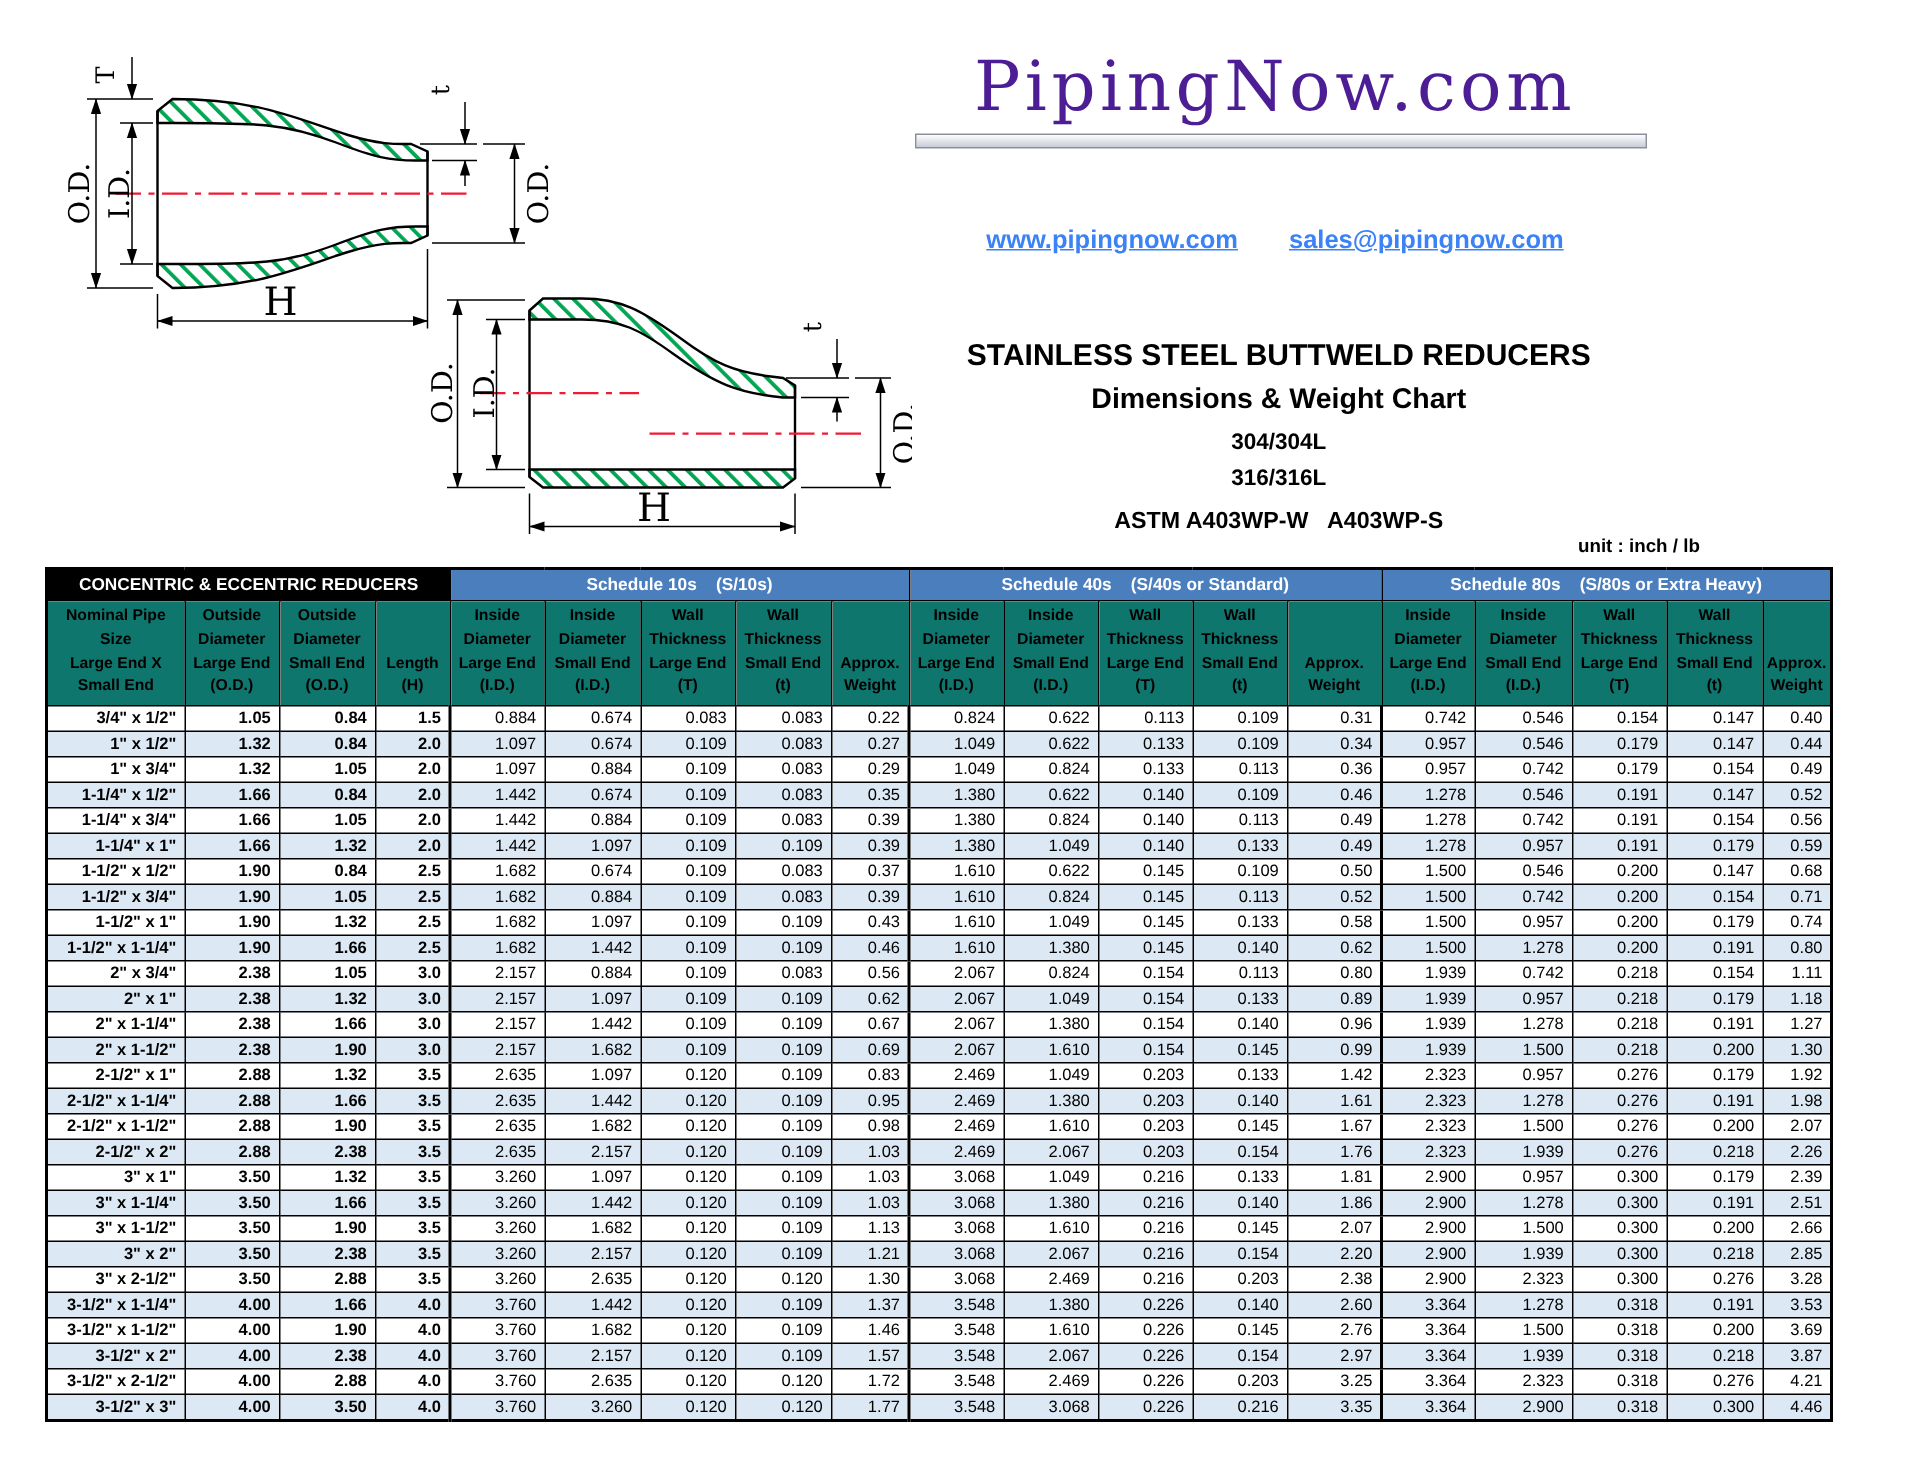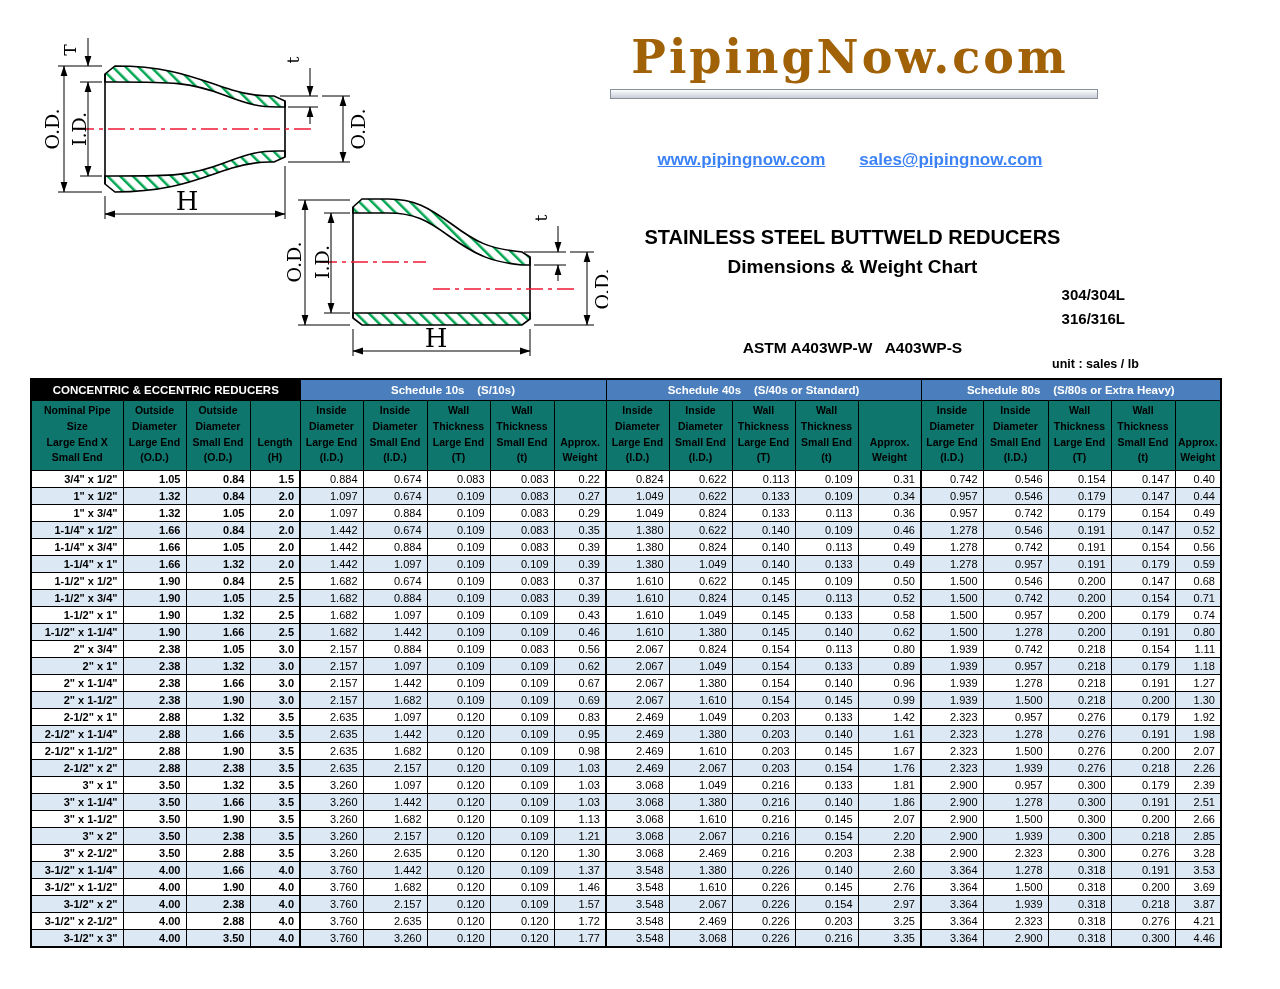--- a/index.html
+++ b/index.html
@@ -1,32 +1,32 @@
 <!DOCTYPE html>
 <html><head>
 <meta charset="utf-8">
 <style>
   html,body{margin:0;padding:0;background:#ffffff;}
   .page{position:relative;width:1280px;height:989px;background:#ffffff;overflow:hidden;
         font-family:"Liberation Sans",sans-serif;color:#000;}
 
   
   .logo{position:absolute;left:600px;top:30px;width:500px;text-align:center;
-        font-family:"DejaVu Serif",serif;font-weight:bold;font-size:46px;
-        color:#a16207;letter-spacing:3px;}
+        font-family:"DejaVu Serif",serif;font-weight:normal;font-size:46px;
+        color:#4c1d95;letter-spacing:3px;}
   .logo-bar{position:absolute;left:610px;top:89px;width:486px;height:8px;
         background:linear-gradient(#fdfdfd,#c7ccd6);border:1px solid #8a909b;}
   .contact{position:absolute;left:600px;top:150px;width:500px;text-align:center;
         font-size:17px;font-weight:bold;color:#3b82f6;}
   .contact span{text-decoration:underline;cursor:pointer;}
   .contact .gap{display:inline-block;width:34px;}
   .title-block{position:absolute;left:580px;top:212px;width:545px;text-align:center;}
   .title-h1{font-size:20px;font-weight:bold;margin:14px 0 7px 0;}
   .title-h2{font-size:19px;font-weight:bold;margin:0 0 8px 0;}
-  .title-grade{font-size:15px;font-weight:bold;margin:0 0 7px 0;text-align:right;}
+  .title-grade{font-size:15px;font-weight:bold;margin:0 0 7px 0;}
   .title-spec{font-size:15.5px;font-weight:bold;margin:12px;white-space:pre;}
   .unit-label{position:absolute;left:1052px;top:357px;font-size:12.5px;font-weight:bold;}
 
   
   .diag1{position:absolute;left:22px;top:16px;}
   .diag2{position:absolute;left:278px;top:186px;}
   .dim{stroke:#000;stroke-width:1;fill:none;}
   .body-outline{stroke:#000;stroke-width:1.6;}
   .cl{stroke:#ef1a34;stroke-width:1.5;fill:none;}
   .dimtext{font-family:"DejaVu Serif",serif;font-size:19px;fill:#000;}
@@ -159,21 +159,21 @@
   </div>
 
   <div class="title-block">
     <div class="title-h1">STAINLESS STEEL BUTTWELD REDUCERS</div>
     <div class="title-h2">Dimensions &amp; Weight Chart</div>
     <div class="title-grade">304/304L</div>
     <div class="title-grade">316/316L</div>
     <div class="title-spec">ASTM A403WP-W   A403WP-S</div>
   </div>
 
-  <div class="unit-label">unit : sales / lb</div>
+  <div class="unit-label">unit : inch / lb</div>
 
   <table class="spec">
     <colgroup>
       <col style="width:92px">
         <col style="width:63px">
         <col style="width:64px">
         <col style="width:50px">
       <col style="width:63px">
         <col style="width:64px">
         <col style="width:63px">

